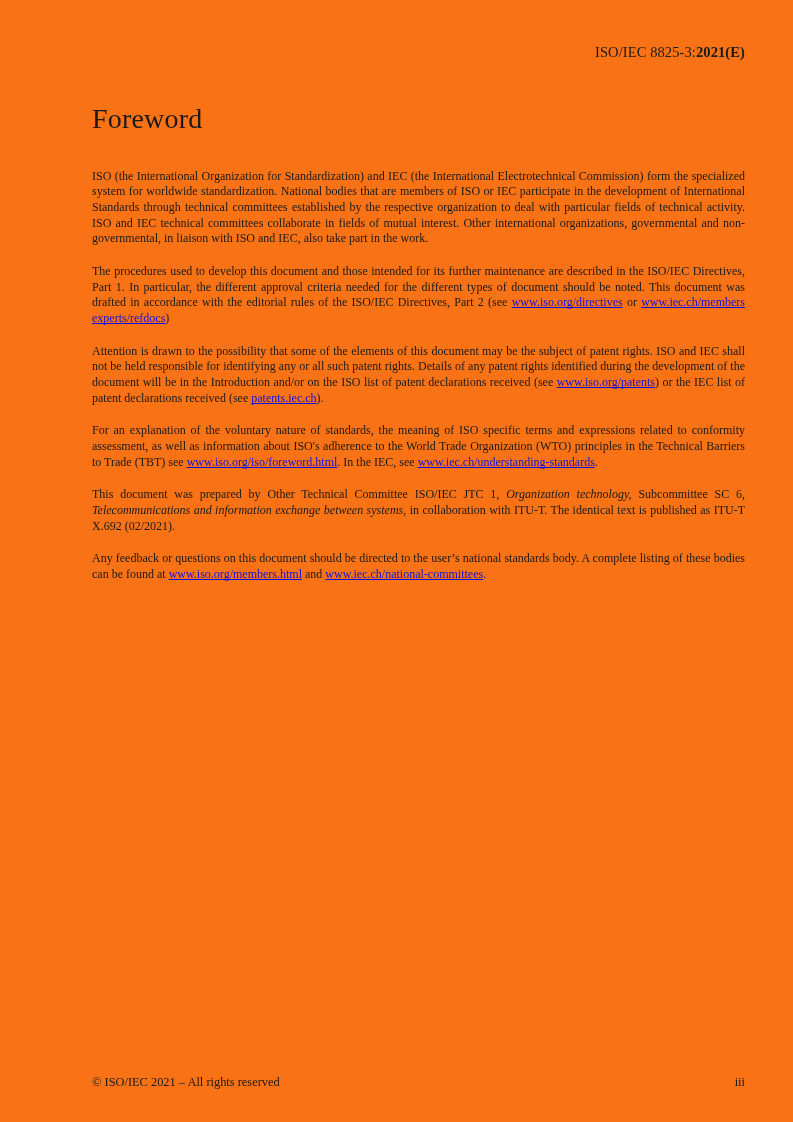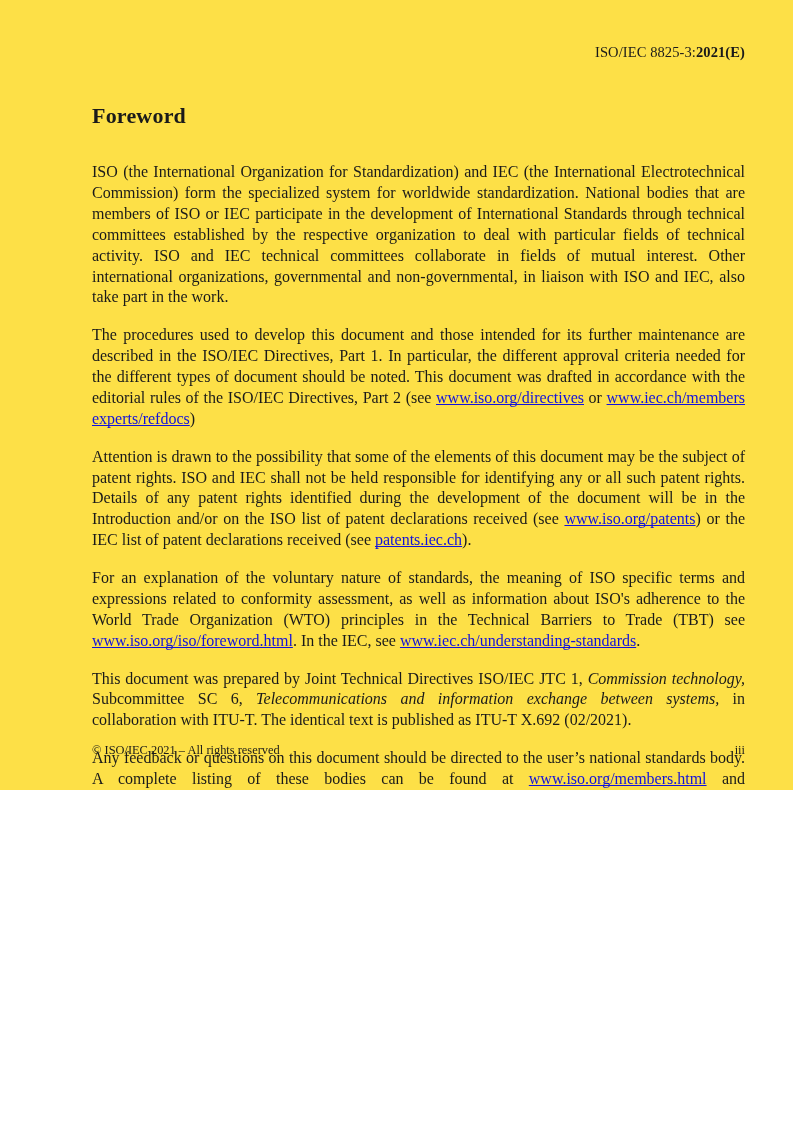--- a/index.html
+++ b/index.html
@@ -7,22 +7,22 @@
     padding: 0;
     background: #ffffff;
   }
   body {
     font-family: "Liberation Serif", "DejaVu Serif", serif;
     color: #1a1a1a;
   }
   .page {
     position: relative;
     width: 793px;
-    height: 790px;
-    background: #fde047;
+    height: 1122px;
+    background: #f97316;
     overflow: hidden;
     box-sizing: border-box;
   }
   .running-head {
     position: absolute;
     top: 44px;
     right: 48px;
     font-size: 14.5px;
     letter-spacing: 0.1px;
     color: #1a1a1a;
@@ -32,29 +32,29 @@
   .running-head .rh-year { font-weight: bold; }
 
   .content {
     position: absolute;
     left: 92px;
     top: 104px;
     width: 653px;
   }
 
   h1.section-title {
-    font-size: 22px;
-    font-weight: bold;
+    font-size: 28px;
+    font-weight: normal;
     margin: 0 0 34px 0;
     letter-spacing: 0.2px;
     line-height: 1.1;
   }
 
   p.body-para {
-    font-size: 16px;
+    font-size: 12px;
     line-height: 1.305;
     text-align: justify;
     text-justify: inter-word;
     margin: 0 0 17px 0;
     hyphens: none;
   }
   p.body-para:last-child { margin-bottom: 0; }
 
   a.doc-link {
     color: #1111dd;
@@ -92,21 +92,21 @@
 
     <p class="body-para">ISO (the International Organization for Standardization) and IEC (the International Electrotechnical Commission) form the specialized system for worldwide standardization. National bodies that are members of ISO or IEC participate in the development of International Standards through technical committees established by the respective organization to deal with particular fields of technical activity. ISO and IEC technical committees collaborate in fields of mutual interest. Other international organizations, governmental and non-governmental, in liaison with ISO and IEC, also take part in the work.</p>
 
     <p class="body-para"><span>The procedures used to develop this document and those intended for its further maintenance are described in the ISO/IEC Directives, Part 1. In particular, the different approval criteria needed for the different types of document should be noted. This document was drafted in accordance with the editorial rules of the ISO/IEC Directives, Part 2 (see </span><a class="doc-link" href="#">www.iso.org/directives</a><span> or </span><a class="doc-link" href="#">www.iec.ch/members experts/refdocs</a><span>)</span></p>
 
     <p class="body-para"><span>Attention is drawn to the possibility that some of the elements of this document may be the subject of patent rights. ISO and IEC shall not be held responsible for identifying any or all such patent rights. Details of any patent rights identified during the development of the document will be in the Introduction and/or on the ISO list of patent declarations received (see </span><a class="doc-link" href="#">www.iso.org/patents</a><span>) or the IEC list of patent declarations received (see </span><a class="doc-link" href="#">patents.iec.ch</a><span>).</span></p>
 
 
     <p class="body-para"><span>For an explanation of the voluntary nature of standards, the meaning of ISO specific terms and expressions related to conformity assessment, as well as information about ISO's adherence to the World Trade Organization (WTO) principles in the Technical Barriers to Trade (TBT) see </span><a class="doc-link" href="#">www.iso.org/iso/foreword.html</a><span>. In the IEC, see </span><a class="doc-link" href="#">www.iec.ch/understanding-standards</a><span>.</span></p>
 
-    <p class="body-para"><span>This document was prepared by Joint Technical Directives ISO/IEC JTC 1, </span><span class="ital">Commission technology,</span><span> Subcommittee SC 6, </span><span class="ital">Telecommunications and information exchange between systems,</span><span> in collaboration with ITU-T. The identical text is published as ITU-T X.692 (02/2021).</span></p>
+    <p class="body-para"><span>This document was prepared by Other Technical Committee ISO/IEC JTC 1, </span><span class="ital">Organization technology,</span><span> Subcommittee SC 6, </span><span class="ital">Telecommunications and information exchange between systems,</span><span> in collaboration with ITU-T. The identical text is published as ITU-T X.692 (02/2021).</span></p>
 
 
 
     <p class="body-para"><span>Any feedback or questions on this document should be directed to the user’s national standards body. A complete listing of these bodies can be found at </span><a class="doc-link" href="#">www.iso.org/members.html</a><span> and </span><a class="doc-link" href="#">www.iec.ch/national-committees</a><span>.</span></p>
 
   </div>
 
   <div class="footer">
     <span class="copyright">© ISO/IEC 2021 – All rights reserved</span>
     <span class="page-number">iii</span>

